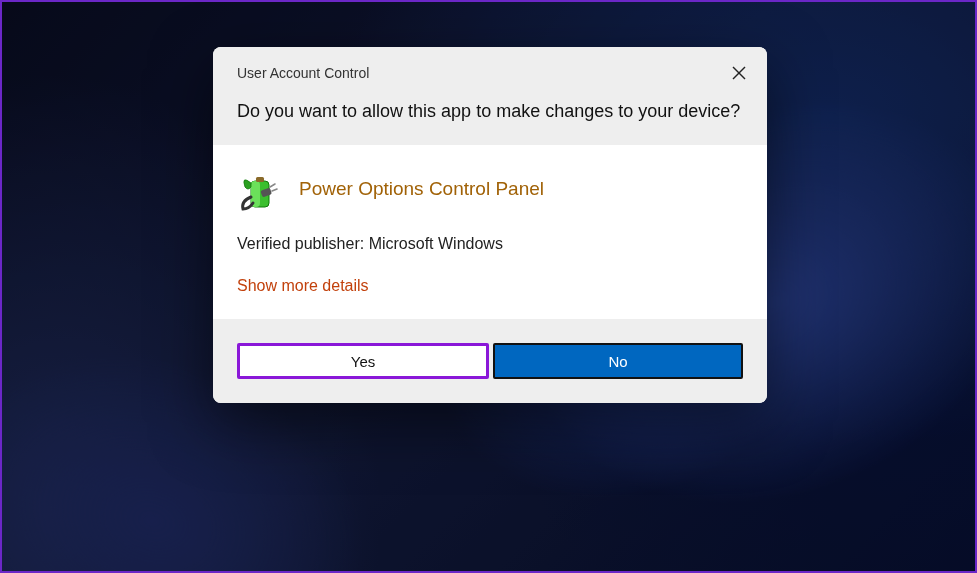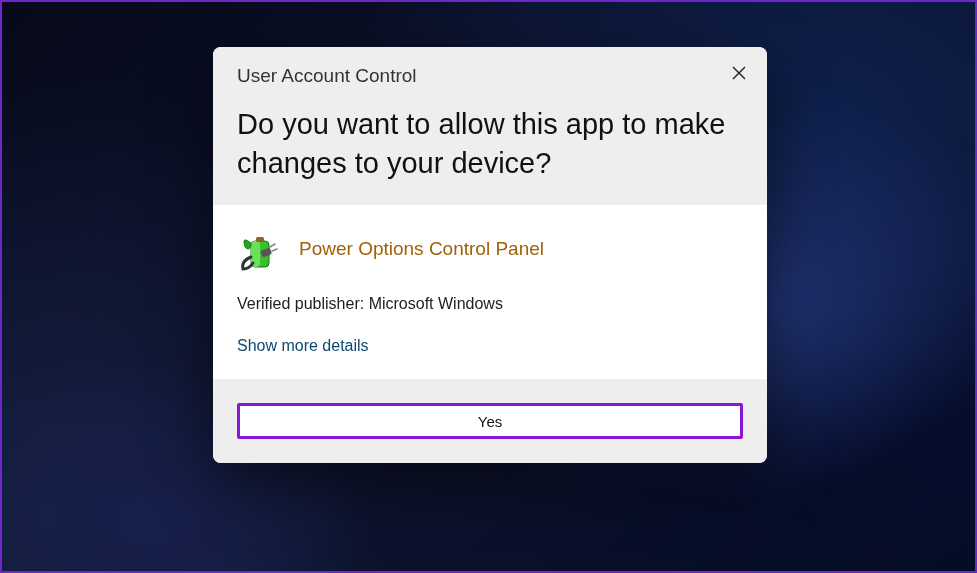--- a/index.html
+++ b/index.html
@@ -60,26 +60,26 @@
       border-radius: 8px;
       box-shadow: 0 20px 60px rgba(0,0,0,0.5);
       overflow: hidden;
     }
     .dlg-header {
       background: #eeeeee;
       padding: 18px 24px 22px 24px;
       position: relative;
     }
     .dlg-title {
-      font-size: 19px;
+      font-size: 14px;
       color: #333;
       margin-bottom: 18px;
     }
     .dlg-heading {
-      font-size: 29px;
+      font-size: 18px;
       color: #111;
       line-height: 1.35;
       font-weight: 400;
     }
     .close {
       position: absolute;
       top: 12px;
       right: 14px;
       width: 28px;
       height: 28px;
@@ -97,21 +97,21 @@
     .app-row {
       display: flex;
       align-items: center;
       gap: 18px;
       margin-bottom: 24px;
     }
     .app-icon { width: 44px; height: 44px; flex-shrink: 0; }
     .app-name { font-size: 19px; color: #a16207; }
     .publisher { font-size: 16px; color: #222; margin-bottom: 24px; }
     .details-link {
-      color: #0c4a6e;
+      color: #c2410c;
       font-size: 16px;
       cursor: pointer;
       display: inline-block;
     }
     .dlg-footer {
       background: #eeeeee;
       padding: 24px;
       display: flex;
       gap: 4px;
     }
@@ -172,14 +172,15 @@
         <line x1="35" y1="24" x2="40" y2="22" stroke="#888" stroke-width="1.6" stroke-linecap="round"></line>
       </svg>
       <div class="app-name">Power Options Control Panel</div>
     </div>
     <div class="publisher">Verified publisher: Microsoft Windows</div>
     <div class="details-link">Show more details</div>
   </div>
 
   <div class="dlg-footer">
     <div class="btn btn-yes">Yes</div>
+    <div class="btn btn-no">No</div>
   </div>
 </div>
 
 </body></html>

